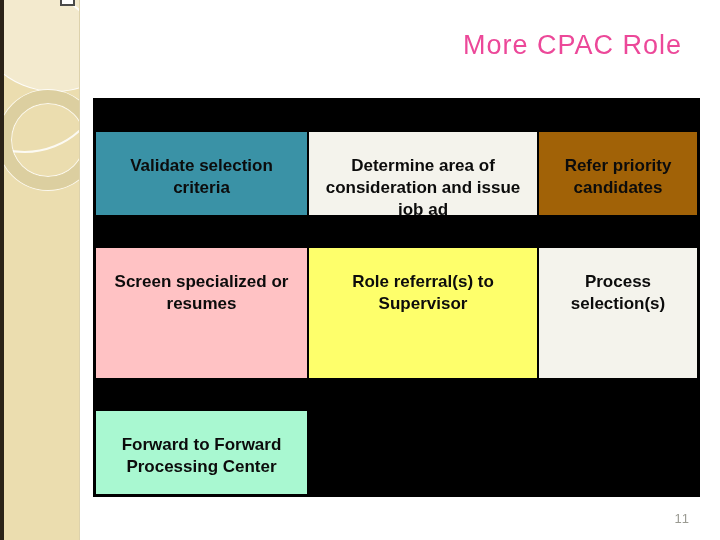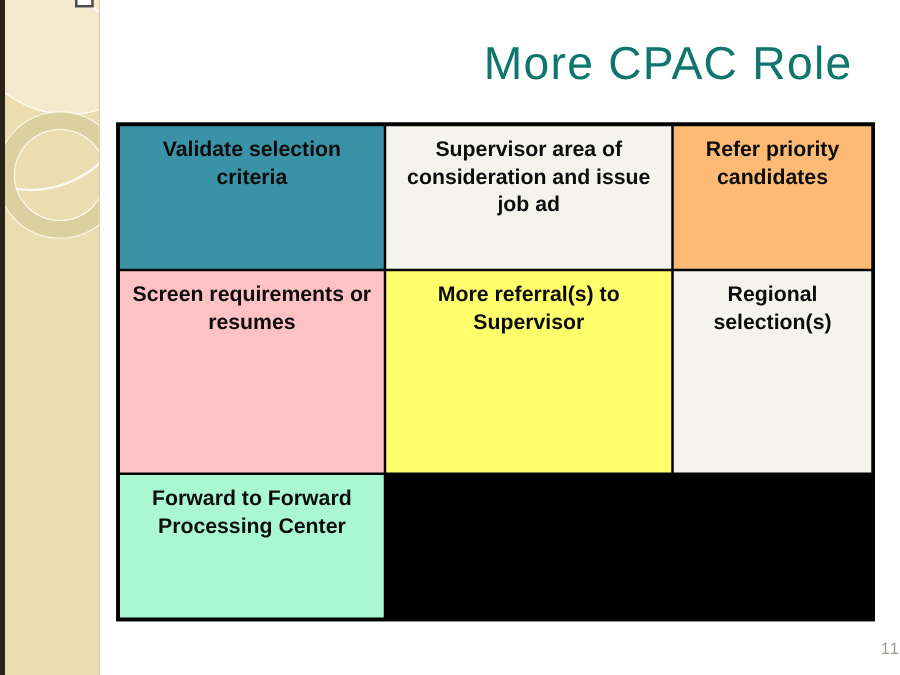--- a/index.html
+++ b/index.html
@@ -47,75 +47,76 @@
     position: absolute; left: 60px; top: -4px;
     width: 15px; height: 10px;
     background: #ffffff;
     border: 2px solid #4a4a4a;
   }
 
   
   .slide-title {
     position: absolute;
     top: 30px; right: 38px;
-    font-size: 37px;
+    font-size: 27px;
     font-weight: 400;
     letter-spacing: 1px;
-    color: #0f766e;
+    color: #ec4899;
     white-space: nowrap;
   }
 
   
   .grid-table {
     position: absolute;
     left: 93px; top: 98px;
     width: 607px; height: 399px;
     background: #000000;
     border: 3px solid #000000;
     display: grid;
     grid-template-columns: 211px 228px 1fr;
     grid-template-rows: 114px 161px 1fr;
     gap: 2px;
   }
   .cell {
-    padding: 8px 6px 4px 6px;
+    padding: 23px 6px 4px 6px;
     text-align: center;
     font-size: 17px;
     font-weight: 700;
     line-height: 1.3;
     color: #0c0c0c;
     overflow: hidden;
+    margin-top: 31px;
   }
 
   
   .page-number {
     position: absolute;
-    top: 511px; right: 0;
+    top: 511px; right: 30px;
     font-size: 13px;
     color: #9b9b93;
     letter-spacing: 1px;
   }
 </style>
 </head>
 <body>
 
 <div class="sidebar">
   <div class="light-cap"></div>
   <div class="arc-circle"></div>
   <div class="ring"></div>
 </div>
 <div class="notch"></div>
 
 <h1 class="slide-title">More CPAC Role</h1>
 
 <div class="grid-table">
   <div class="cell" style="background-color: rgb(58, 146, 166);">Validate selection criteria</div>
-  <div class="cell" style="background-color: rgb(244, 243, 236);">Supervisor area of consideration and issue job ad</div>
-  <div class="cell" style="background-color: #fdba74;">Refer priority candidates</div>
+  <div class="cell" style="background-color: rgb(244, 243, 236);">Determine area of consideration and issue job ad</div>
+  <div class="cell" style="background-color: #a16207;">Refer priority candidates</div>
 
-  <div class="cell" style="background-color: rgb(255, 194, 196);">Screen requirements or resumes</div>
-  <div class="cell" style="background-color: rgb(254, 255, 107);">More referral(s) to Supervisor</div>
+  <div class="cell" style="background-color: rgb(255, 194, 196);">Screen specialized or resumes</div>
+  <div class="cell" style="background-color: rgb(254, 255, 107);">Role referral(s) to Supervisor</div>
 
-  <div class="cell" style="background-color: rgb(244, 243, 236);">Regional selection(s)</div>
+  <div class="cell" style="background-color: rgb(244, 243, 236);">Process selection(s)</div>
   <div class="cell" style="background-color: rgb(169, 248, 209);">Forward to Forward Processing Center</div>
 </div>
 
 <div class="page-number">11</div>
 
 </body></html>

